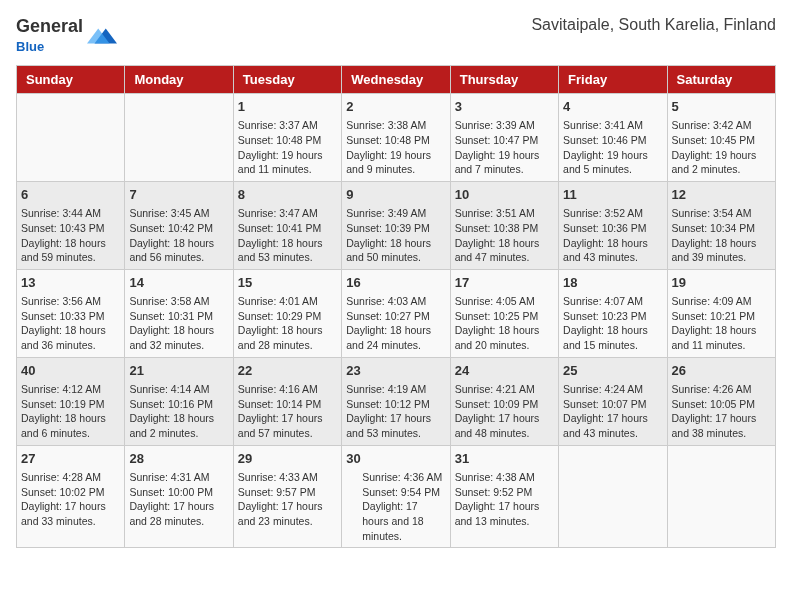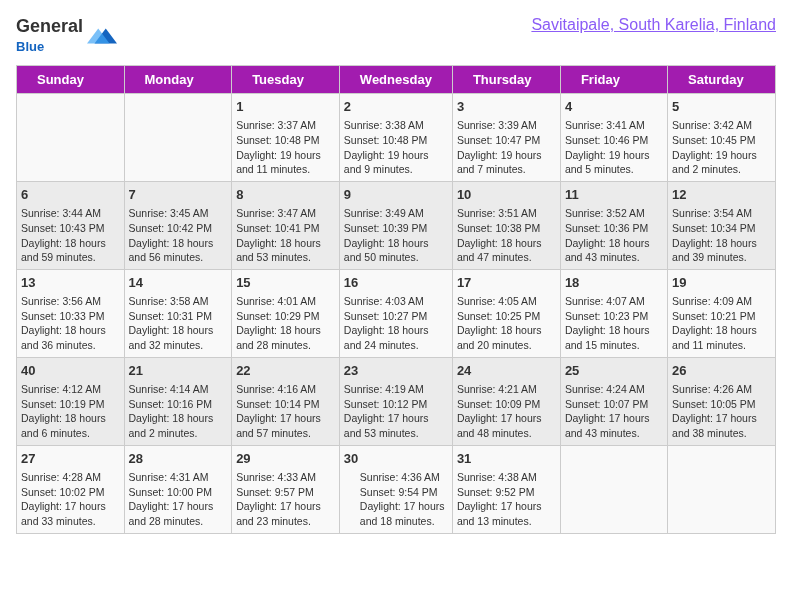--- a/index.html
+++ b/index.html
@@ -39,33 +39,32 @@
     .title-block {
       text-align: right;
     }
     .title-block h1 {
       font-size: 32px;
       color: #333;
       font-weight: bold;
     }
     .title-block h2 {
       font-size: 16px;
-      color: #8b5cf6;
+      color: #404040;
       font-weight: normal;
-      text-decoration: underline;
     }
     table {
       width: 100%;
       border-collapse: collapse;
       font-size: 11px;
     }
     thead tr th {
-      background-color: #a21caf;
+      background-color: #b91c1c;
       color: #fff;
-      padding: 6px 20px;
+      padding: 6px 9px;
       text-align: left;
       font-size: 13px;
       font-weight: bold;
       border: 1px solid #ccc;
     }
     tbody tr td {
       vertical-align: top;
       padding: 4px;
       border: 1px solid #ccc;
       height: 80px;

